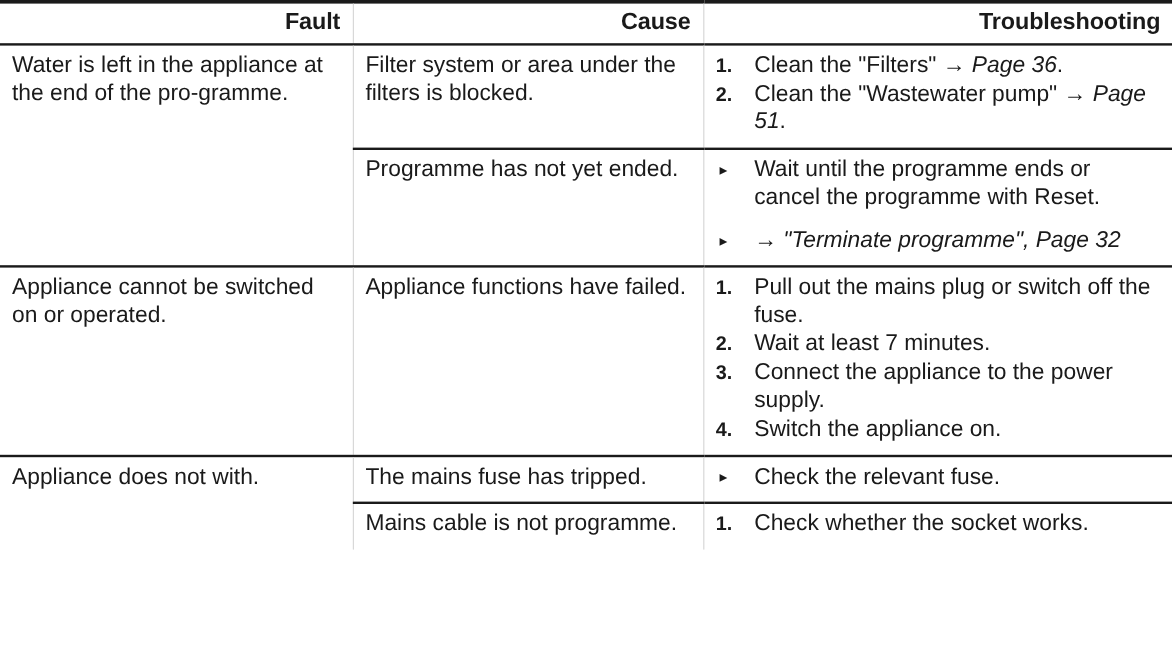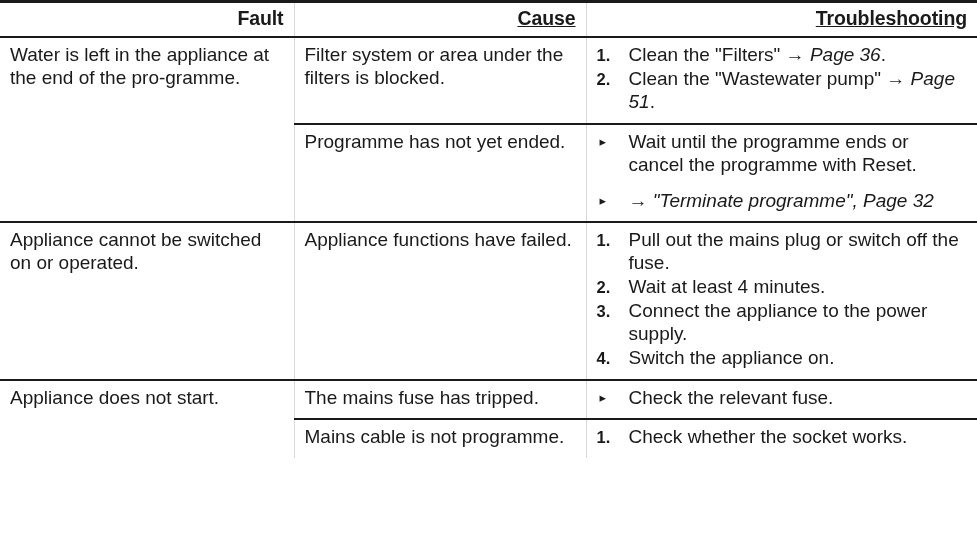--- a/index.html
+++ b/index.html
@@ -30,21 +30,21 @@
     text-align: right;
     vertical-align: bottom;
     font-size: 19.5px;
     font-weight: bold;
     padding: 4px 10px 6px 10px;
     border-top: 3px solid #1a1a1a;
     border-bottom: 2.5px solid #1a1a1a;
     letter-spacing: -0.1px;
   }
   .hdr-row th.c-cause,
-  .hdr-row th.c-trouble { border-left: 1px solid #d8d8d8; text-decoration: underline; }
+  .hdr-row th.c-trouble { border-left: 1px solid #d8d8d8; }
 
   
   .doc-table td {
     vertical-align: top;
     font-size: 19px;
     line-height: 1.21;
     padding: 6px 10px 8px 10px;
     margin-top: 32px;
   }
   td.c-cause, td.c-trouble { border-left: 1px solid #d8d8d8; }
@@ -126,28 +126,28 @@
             <li><span class="mark tri">▸</span><span><span>→ </span><i class="ital">"Terminate programme", Page 32</i></span></li>
           </ul>
         </td>
       </tr>
       <tr class="grp-start">
         <td class="c-fault" rowspan="1">Appliance cannot be switched on or operated.</td>
         <td class="c-cause">Appliance functions have failed.</td>
         <td class="c-trouble">
           <ol class="steps">
             <li><span class="mark">1.</span><span><span>Pull out the mains plug or switch off the fuse.</span></span></li>
-            <li><span class="mark">2.</span><span><span>Wait at least 4 minutes.</span></span></li>
+            <li><span class="mark">2.</span><span><span>Wait at least 7 minutes.</span></span></li>
             <li><span class="mark">3.</span><span><span>Connect the appliance to the power supply.</span></span></li>
             <li><span class="mark">4.</span><span><span>Switch the appliance on.</span></span></li>
           </ol>
         </td>
       </tr>
       <tr class="grp-start">
-        <td class="c-fault" rowspan="2">Appliance does not start.</td>
+        <td class="c-fault" rowspan="2">Appliance does not with.</td>
         <td class="c-cause">The mains fuse has tripped.</td>
         <td class="c-trouble">
           <ul class="bullets">
             <li><span class="mark tri">▸</span><span><span>Check the relevant fuse.</span></span></li>
           </ul>
         </td>
       </tr>
       <tr class="sub-start">
         <td class="c-cause">Mains cable is not programme.</td>
         <td class="c-trouble">

